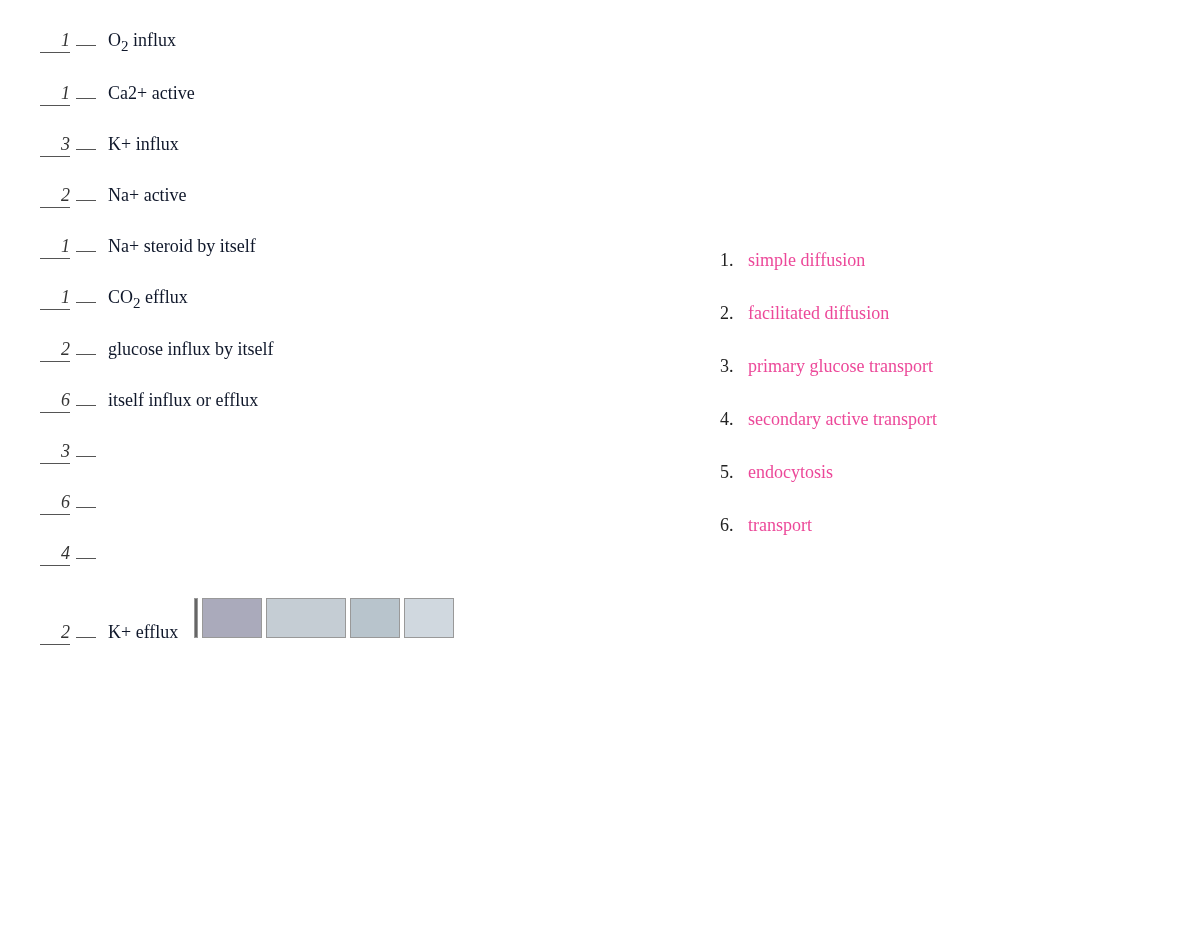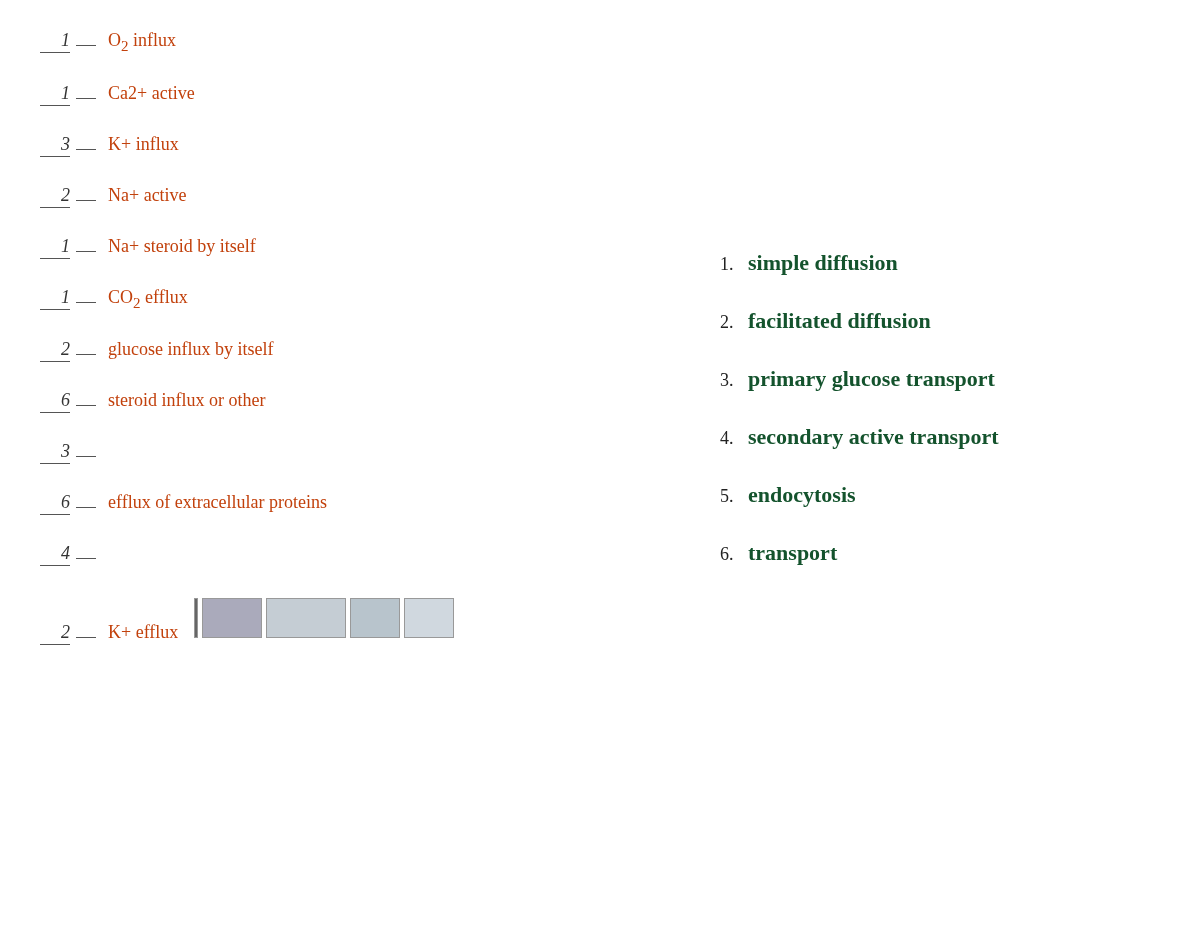--- a/index.html
+++ b/index.html
@@ -55,21 +55,21 @@
 
     .underline-space {
       border-bottom: 1.5px solid #555;
       width: 20px;
       display: inline-block;
       margin-right: 12px;
     }
 
     .item-text {
       font-size: 18px;
-      color: #c2410c;
+      color: #0f172a;
     }
 
     .item-text sup {
       font-size: 12px;
       vertical-align: super;
     }
 
     .definition-item {
       display: flex;
       align-items: baseline;
@@ -77,23 +77,22 @@
     }
 
     .def-number {
       font-size: 18px;
       min-width: 28px;
       color: #222;
       font-weight: normal;
     }
 
     .def-text {
-      font-size: 22px;
-      color: #14532d;
-      font-weight: bold;
+      font-size: 18px;
+      color: #ec4899;
     }
 
     .bottom-image-area {
       display: flex;
       align-items: center;
       gap: 4px;
       margin-top: 4px;
     }
 
     .img-bar {
@@ -152,32 +151,31 @@
 
     <div class="match-item">
       <span class="answer-number">2</span>
       <span class="underline-space"></span>
       <span class="item-text">glucose influx by itself</span>
     </div>
 
     <div class="match-item">
       <span class="answer-number">6</span>
       <span class="underline-space"></span>
-      <span class="item-text">steroid influx or other</span>
+      <span class="item-text">itself influx or efflux</span>
     </div>
 
     <div class="match-item">
       <span class="answer-number">3</span>
       <span class="underline-space"></span>
     </div>
 
     <div class="match-item">
       <span class="answer-number">6</span>
       <span class="underline-space"></span>
-      <span class="item-text">efflux of extracellular proteins</span>
     </div>
 
     <div class="match-item">
       <span class="answer-number">4</span>
       <span class="underline-space"></span>
     </div>
 
     <div class="match-item">
       <span class="answer-number">2</span>
       <span class="underline-space"></span>

